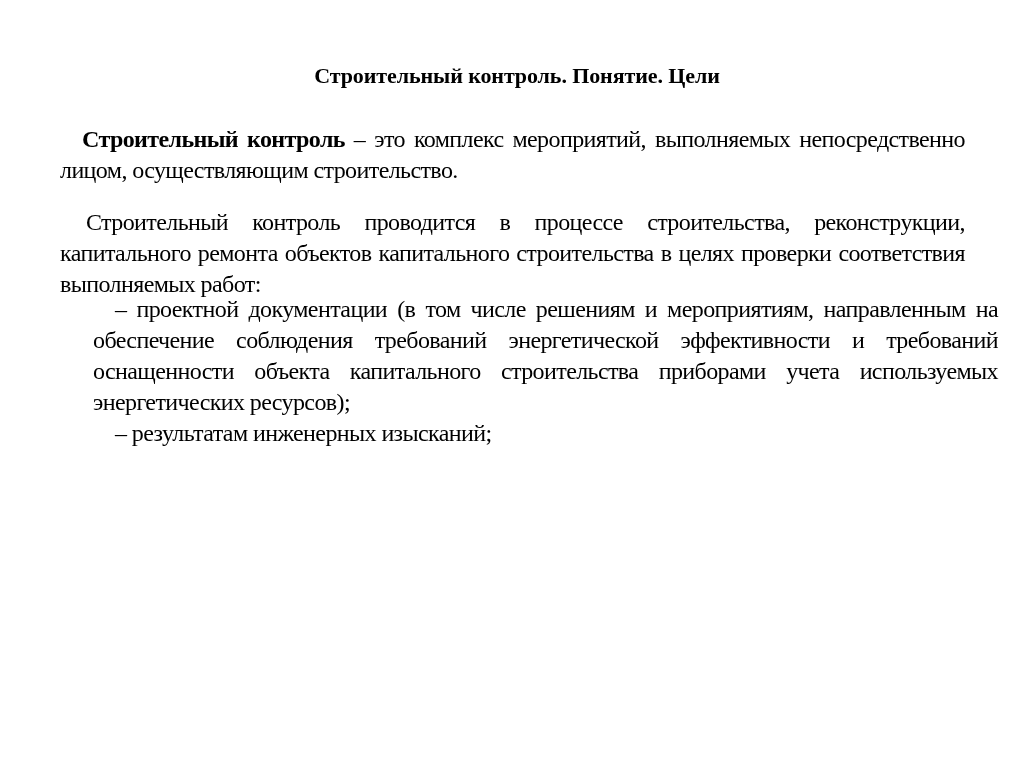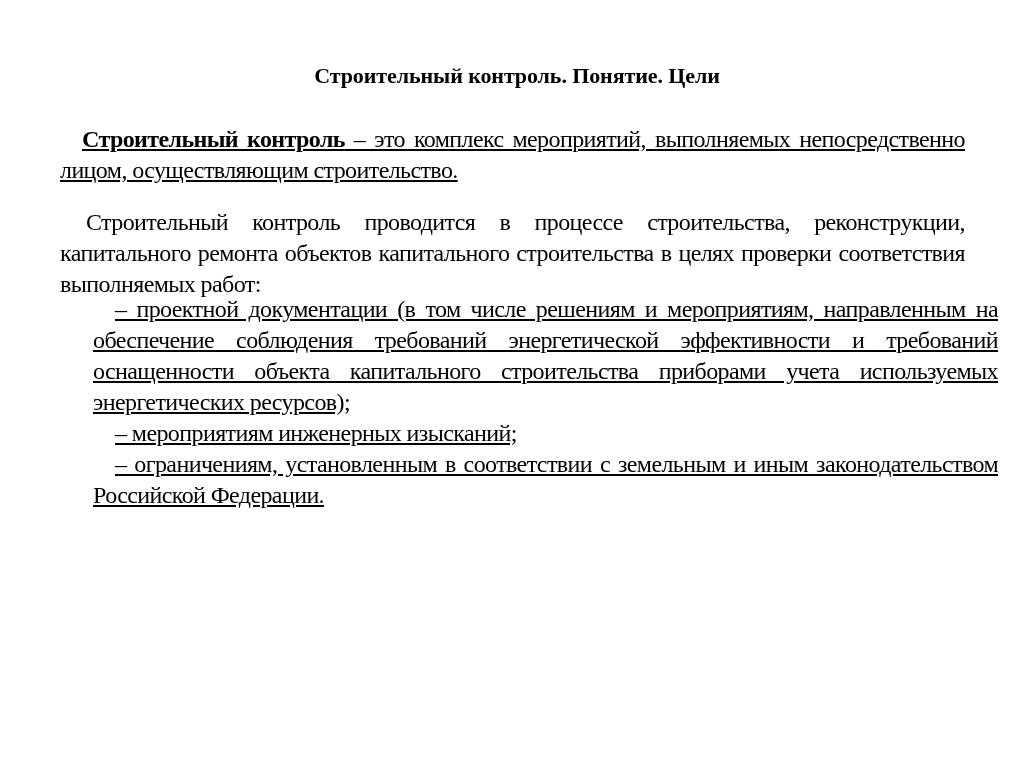--- a/index.html
+++ b/index.html
@@ -40,21 +40,21 @@
       line-height: 31px;
       text-align: justify;
       letter-spacing: -0.6px;
       word-spacing: 0px;
     }
     .para {
       margin: 0;
       text-align: justify;
       text-align-last: left;
     }
-    .indent { text-indent: 22px; text-decoration: underline; }
+    .indent { text-indent: 22px; }
     .indent2 { text-indent: 26px; }
     .bold { font-weight: bold; }
     #def { top: 124px; }
     #intro { top: 207px; }
     #list { top: 294px; margin-left: 33px; }
     .item { margin: 0; }
   </style>
 </head>
 <body>
 
@@ -65,17 +65,16 @@
   <div class="body-text" id="def">
     <p class="para indent"><span class="bold">Строительный контроль</span><span> – это комплекс мероприятий, выполняемых непосредственно лицом, осуществляющим строительство.</span></p>
   </div>
 
   <div class="body-text" id="intro">
     <p class="para indent2">Строительный контроль проводится в процессе строительства, реконструкции, капитального ремонта объектов капитального строительства в целях проверки соответствия выполняемых работ:</p>
   </div>
 
   <div class="body-text" id="list">
     <p class="para item indent">– проектной документации (в том числе решениям и мероприятиям, направленным на обеспечение соблюдения требований энергетической эффективности и требований оснащенности объекта капитального строительства приборами учета используемых энергетических ресурсов);</p>
-    <p class="para item indent">– мероприятиям инженерных изысканий;</p>
-    <p class="para item indent">– ограничениям, установленным в соответствии с земельным и иным законодательством Российской Федерации.</p>
+    <p class="para item indent">– результатам инженерных изысканий;</p>
   </div>
 
 </div>
 
 </body></html>

